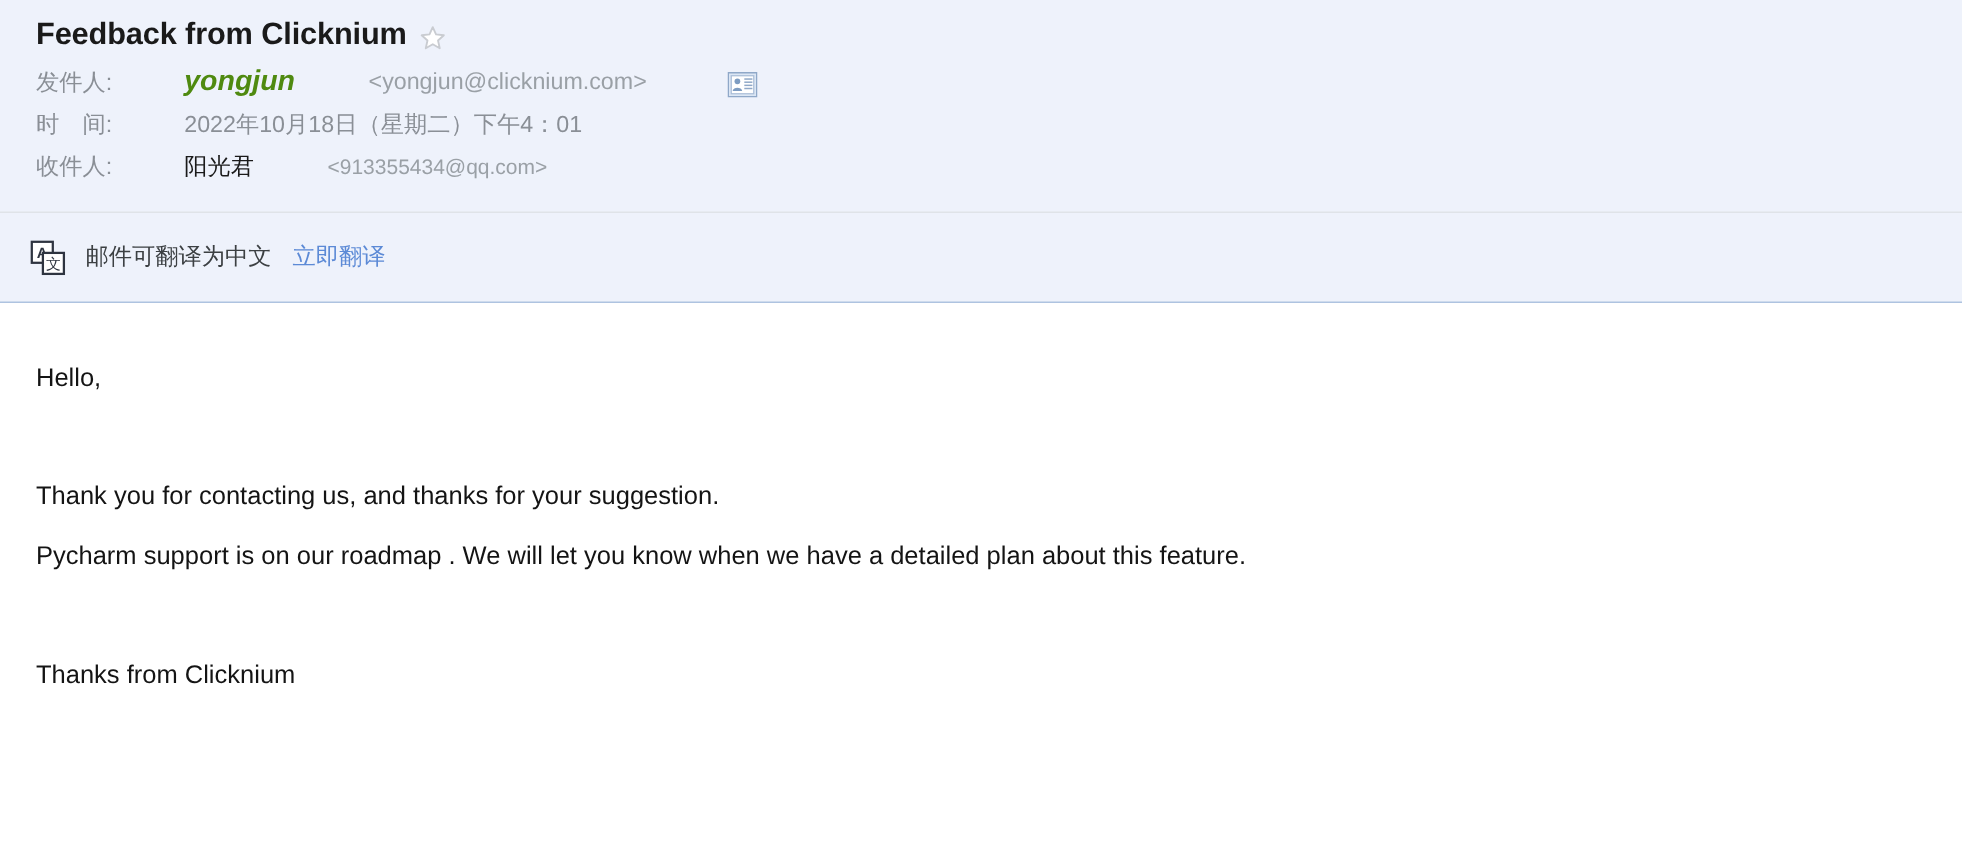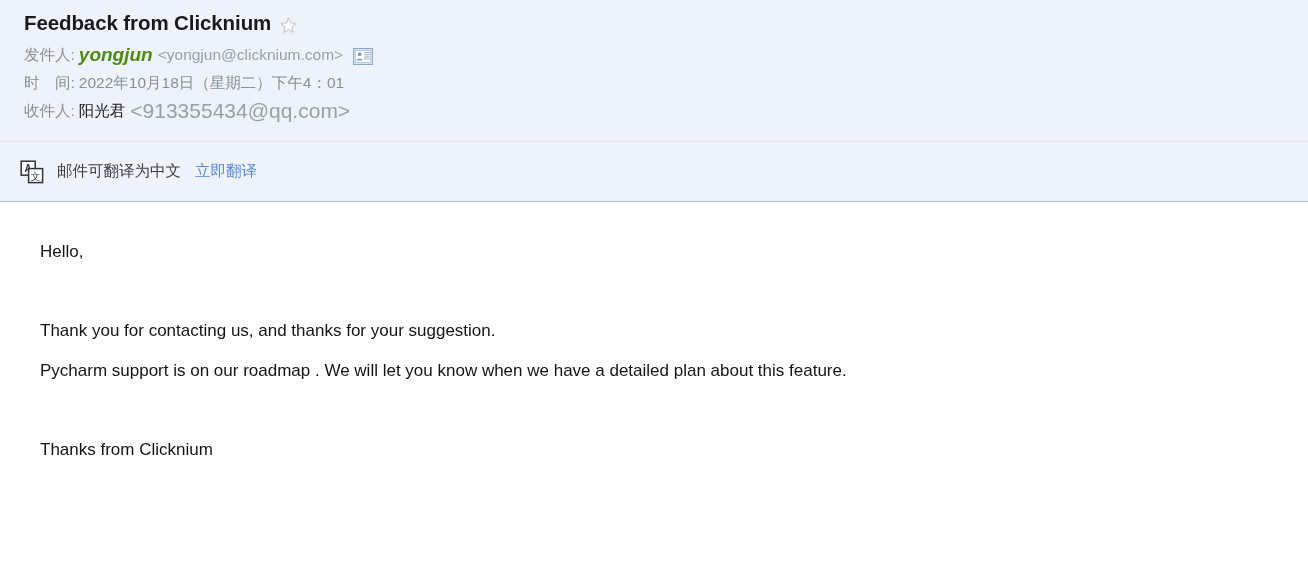--- a/index.html
+++ b/index.html
@@ -63,20 +63,21 @@
     top: 2px;
   }
 
   .meta-line {
     display: flex;
     align-items: center;
     height: 28px;
     font-size: 15.5px;
     color: #8a8f96;
     white-space: nowrap;
+    gap: 44px;
   }
 
   .meta-label {
     color: #8a8f96;
     font-size: 15.5px;
     margin-right: 4px;
   }
 
   .meta-label.spaced {
     letter-spacing: 0;
@@ -104,21 +105,21 @@
   }
 
   .recipient-name {
     color: #1a1a1a;
     font-size: 15.5px;
     margin-right: 5px;
   }
 
   .recipient-addr {
     color: #9aa0a6;
-    font-size: 21px;
+    font-size: 14px;
   }
 
   .date-text {
     color: #8a8f96;
     font-size: 15.5px;
   }
 
   
   .translate-bar {
     height: 60px;
@@ -147,21 +148,21 @@
 
   .translate-link {
     font-size: 15.5px;
     color: #5c8ad6;
     text-decoration: none;
     cursor: pointer;
   }
 
   
   .mail-body {
-    padding: 0 0 0 40px;
+    padding: 0 0 0 24px;
     background: #ffffff;
     height: 374px;
     box-sizing: border-box;
   }
 
   .body-line {
     font-size: 17px;
     color: #141414;
     line-height: 40px;
     height: 40px;

